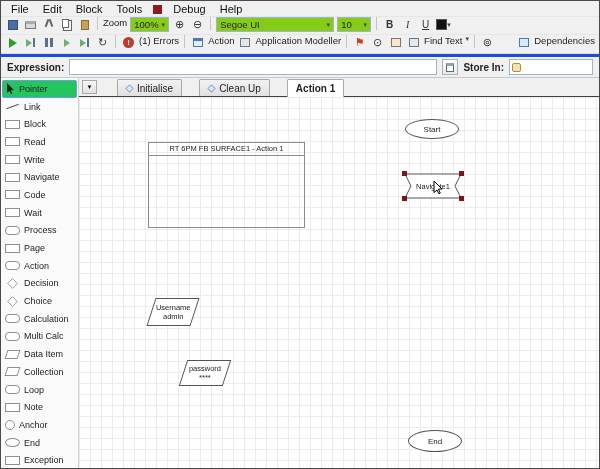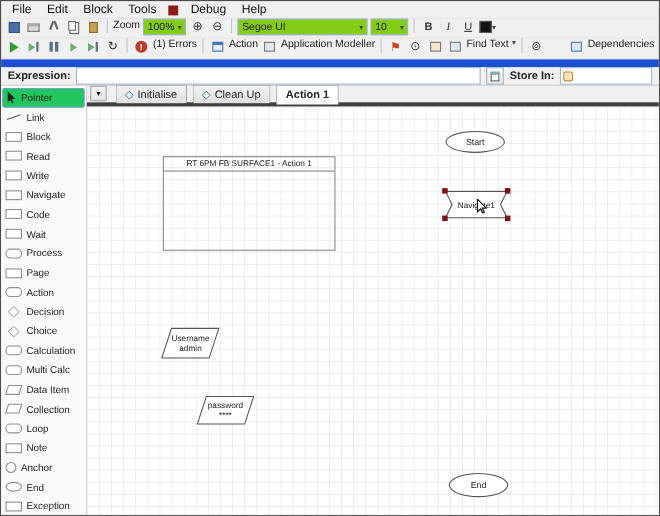--- a/index.html
+++ b/index.html
@@ -40,21 +40,21 @@
   .i-stepbar { width: 2px; height: 9px; background: #5a6f8a; margin-left: 1px; }
   .i-err { width: 11px; height: 11px; border-radius: 50%; background: #c0392b; color: #fff; font-size: 8px; font-weight: bold; display: flex; align-items: center; justify-content: center; }
   .i-launch { width: 10px; height: 9px; background: #e8eef7; border: 1px solid #4a78b0; border-top: 3px solid #4a78b0; }
   .i-flag { color: #cc4125; font-size: 11px; }
   .i-sq { width: 10px; height: 9px; border: 1px solid #777; background: #dfe7f0; }
   .i-sq2 { width: 10px; height: 9px; border: 1px solid #777; background: #f6e7c8; }
   .i-dep { width: 10px; height: 9px; border: 1px solid #4a78b0; background: #dce8f5; }
   .tb-label { font-size: 9.5px; color: #222; white-space: nowrap; }
 
   
-  .exprbar { height: 24px; display: flex; align-items: center; gap: 5px; padding: 0 6px; border-top: 7px solid #1d4ed8; border-bottom: 1px solid #c9c9c9; background: #f0f0f0; }
+  .exprbar { height: 24px; display: flex; align-items: center; gap: 5px; padding: 0 6px; border-top: 3px solid #1d4ed8; border-bottom: 1px solid #c9c9c9; background: #f0f0f0; }
   .expr-label { font-size: 10px; font-weight: bold; color: #222; white-space: nowrap; }
   .expr-input { flex: 1; height: 16px; border: 1px solid #9fb5cc; background: #fff; font-size: 10px; padding: 0 3px; font-family: "Liberation Sans", sans-serif; }
   .calc-btn { width: 16px; height: 16px; border: 1px solid #9fb5cc; background: linear-gradient(#fdfdfd,#e8e8e8); display: flex; align-items: center; justify-content: center; }
   .calc-grid { width: 8px; height: 9px; background: #fff; border: 1px solid #666; border-top: 3px solid #8aa; }
   .store-input { width: 84px; height: 16px; border: 1px solid #9fb5cc; background: #fff; display: flex; align-items: center; padding: 0 2px; }
   .store-tag { width: 9px; height: 9px; border: 1px solid #b08d3e; background: #f3e2b3; border-radius: 2px; }
 
   
   .main { flex: 1; display: flex; min-height: 0; }
   .sidebar { width: 78px; background: #fafafa; border-right: 1px solid #d0d0d0; padding: 2px 1px 0; overflow: hidden; }
@@ -65,21 +65,21 @@
   .sicon.oval { border-radius: 50%; }
   .sicon.circle { width: 10px; height: 10px; border-radius: 50%; }
   .sicon.diamond { width: 9px; height: 9px; transform: rotate(45deg) scale(.85); margin: 0 3px; }
   .sicon.para { transform: skewX(-18deg); width: 13px; margin: 0 1px; }
   .sicon.linei { border: none; background: none; position: relative; }
   .sicon.linei::after { content: ""; position: absolute; left: 1px; top: 4px; width: 13px; height: 1px; background: #555; transform: rotate(-20deg); }
 
   .content { flex: 1; display: flex; flex-direction: column; min-width: 0; background: #f0f0f0; }
 
   
-  .tabstrip { height: 19px; display: flex; align-items: center; padding-left: 3px; gap: 5px; border-bottom: 4px solid #404040; }
+  .tabstrip { height: 19px; display: flex; align-items: flex-end; padding-left: 3px; gap: 17px; border-bottom: 1px solid #404040; }
   .tab-drop { width: 15px; height: 14px; border: 1px solid #a8a8a8; background: linear-gradient(#f6f6f6,#e2e2e2); font-size: 7px; display: flex; align-items: center; justify-content: center; margin: 0 3px 2px 0; }
   .tab { height: 17px; display: flex; align-items: center; gap: 4px; padding: 0 8px; font-size: 10px; color: #222; background: linear-gradient(#f2f2f2,#e0e0e0); border: 1px solid #a8a8a8; border-bottom: none; border-radius: 2px 2px 0 0; }
   .tab.active { background: #fff; height: 18px; margin-bottom: -1px; font-weight: bold; }
   .tab-ico { width: 7px; height: 7px; border: 1px solid #5b84b1; background: #dfe9f4; transform: rotate(45deg) scale(.85); flex: none; }
 
   
   .canvas { flex: 1; position: relative; background: #fff;
     background-image: linear-gradient(#ececec 1px, transparent 1px), linear-gradient(90deg, #ececec 1px, transparent 1px);
     background-size: 11px 11px; overflow: hidden; }
 

